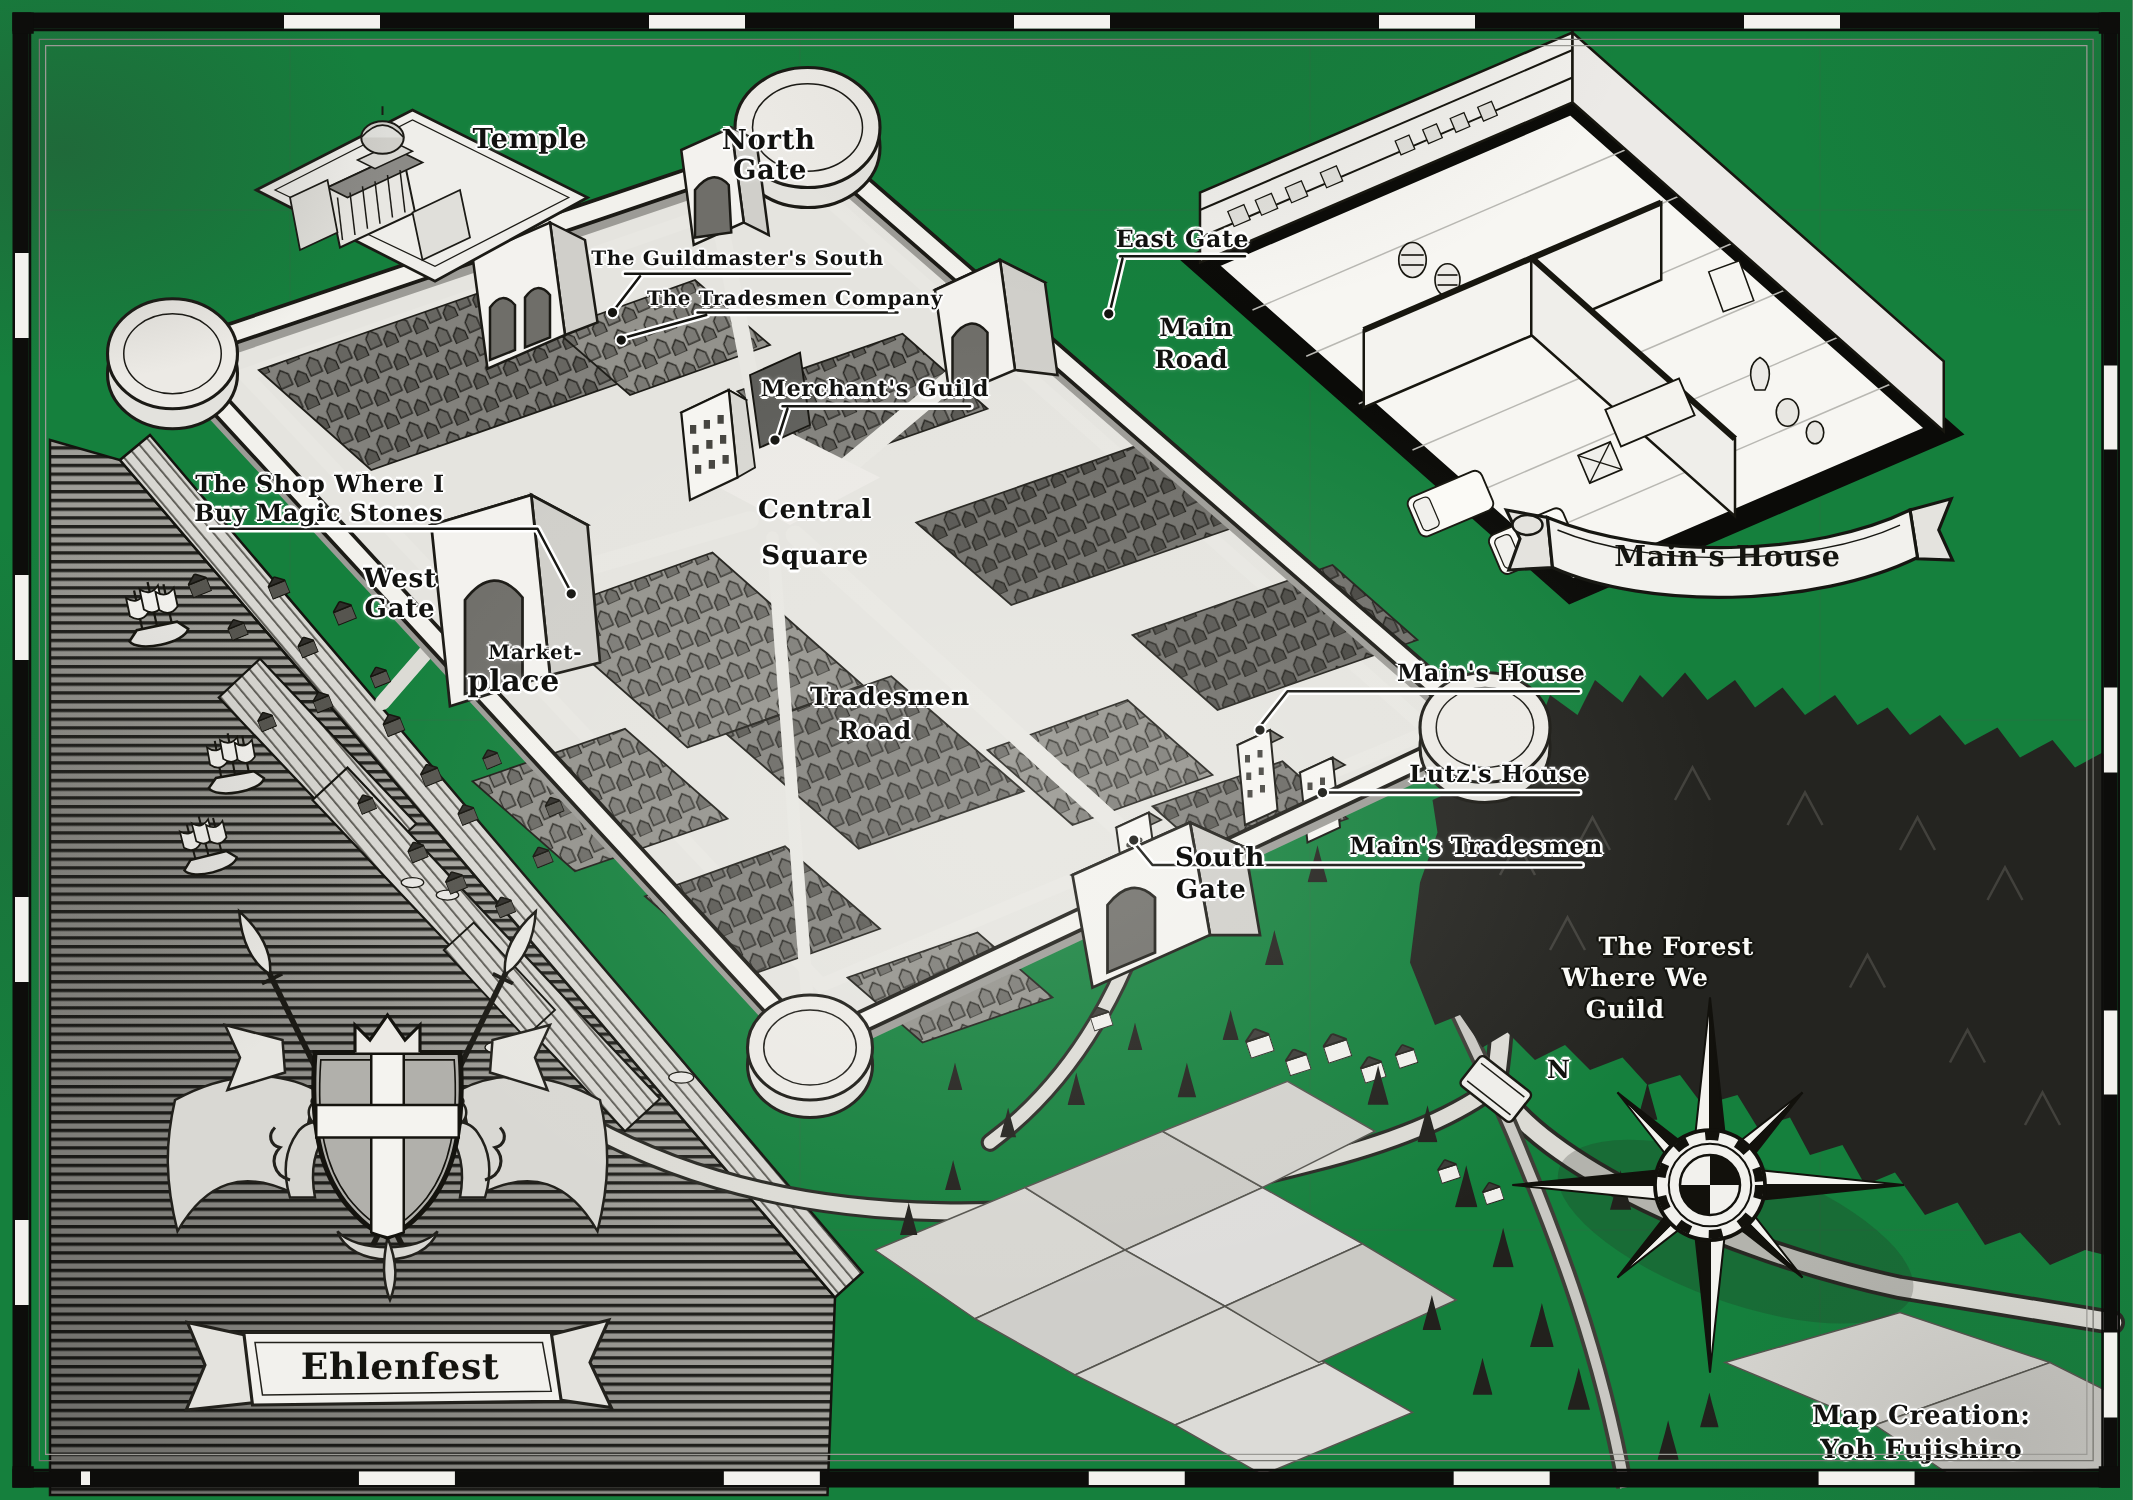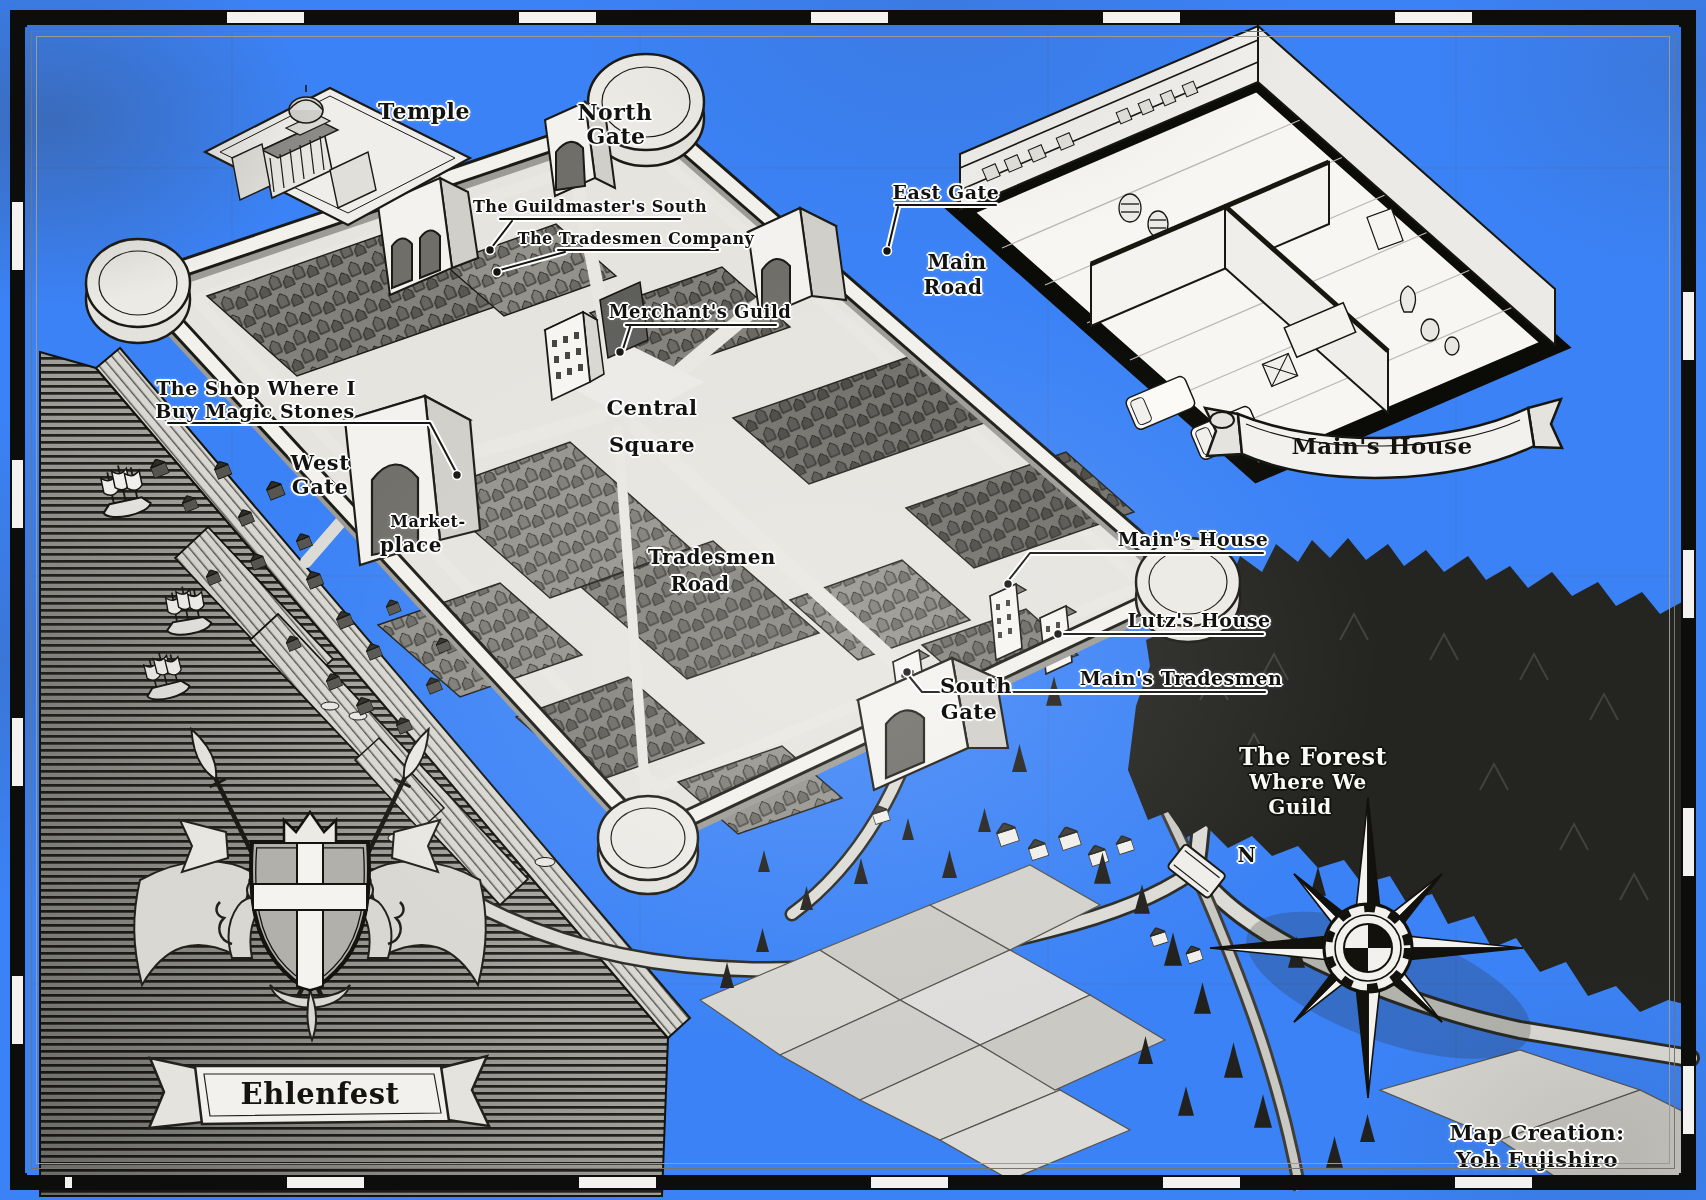--- a/index.html
+++ b/index.html
@@ -1,17 +1,17 @@
 <!DOCTYPE html>
 <html><head>
 <meta charset="utf-8">
 <style>
   html,body{margin:0;padding:0;background:#9e9d9a;}
   #stage{position:relative;width:1706px;height:1200px;overflow:hidden;
-         background:#3b82f6;font-family:"DejaVu Serif","Liberation Serif",serif;}
+         background:#15803d;font-family:"DejaVu Serif","Liberation Serif",serif;}
   #art{position:absolute;left:0;top:0;width:1706px;height:1200px;z-index:1;}
   .age{position:absolute;inset:0;z-index:2;pointer-events:none;background:
     radial-gradient(420px 300px at 3% 10%, rgba(55,54,50,.30), transparent 62%),
     radial-gradient(520px 400px at 0% 55%, rgba(55,54,50,.16), transparent 60%),
     radial-gradient(430px 330px at 99% 6%, rgba(55,54,50,.14), transparent 60%),
     radial-gradient(620px 420px at 55% 0%, rgba(55,54,50,.10), transparent 60%),
     radial-gradient(800px 560px at 48% 55%, rgba(255,255,250,.16), transparent 70%),
     radial-gradient(420px 320px at 94% 96%, rgba(55,54,50,.12), transparent 60%);}
   .labels{position:absolute;inset:0;z-index:5;}
   .lbl{position:absolute;transform:translate(-50%,-50%);white-space:nowrap;
@@ -580,29 +580,29 @@
   <div class="lbl" style="left:957px;top:262px;font-size:20px">Main</div>
   <div class="lbl" style="left:953px;top:287px;font-size:20px">Road</div>
   <div class="lbl" style="left:700px;top:312px;font-size:18px">Merchant's Guild</div>
   <div class="lbl" style="left:652px;top:407px;font-size:21px">Central</div>
   <div class="lbl" style="left:652px;top:444px;font-size:21px">Square</div>
   <div class="lbl" style="left:256px;top:388px;font-size:19px">The Shop Where I</div>
   <div class="lbl" style="left:255px;top:411px;font-size:19px">Buy Magic Stones</div>
   <div class="lbl" style="left:320px;top:462px;font-size:21px">West</div>
   <div class="lbl" style="left:320px;top:486px;font-size:21px">Gate</div>
   <div class="lbl" style="left:428px;top:522px;font-size:16px">Market-</div>
-  <div class="lbl" style="left:411px;top:545px;font-size:20px">place</div>
+  <div class="lbl" style="left:411px;top:545px;font-size:24px">place</div>
   <div class="lbl" style="left:712px;top:557px;font-size:20px">Tradesmen</div>
   <div class="lbl" style="left:700px;top:584px;font-size:20px">Road</div>
   <div class="lbl" style="left:1193px;top:539px;font-size:19px">Main's House</div>
   <div class="lbl" style="left:1199px;top:620px;font-size:19px">Lutz's House</div>
   <div class="lbl" style="left:1181px;top:678px;font-size:19px">Main's Tradesmen</div>
   <div class="lbl" style="left:976px;top:685px;font-size:21px">South</div>
   <div class="lbl" style="left:969px;top:711px;font-size:21px">Gate</div>
-  <div class="lbl inv" style="left:1313px;top:757px;font-size:24px">The Forest</div>
+  <div class="lbl inv" style="left:1341px;top:757px;font-size:20px">The Forest</div>
   <div class="lbl inv" style="left:1308px;top:782px;font-size:20px">Where We</div>
   <div class="lbl inv" style="left:1300px;top:807px;font-size:20px">Guild</div>
   <div class="lbl" style="left:1247px;top:855px;font-size:20px">N</div>
   <div class="banner-text" style="left:1382px;top:445px;font-size:23px">Main's House</div>
   <div class="banner-text" style="left:320px;top:1094px;font-size:29px">Ehlenfest</div>
   <div class="lbl" style="left:1537px;top:1132px;font-size:21px">Map Creation:</div>
   <div class="lbl" style="left:1537px;top:1159px;font-size:21px">Yoh Fujishiro</div>
 </div>
 
 <div class="bar h top"></div>

